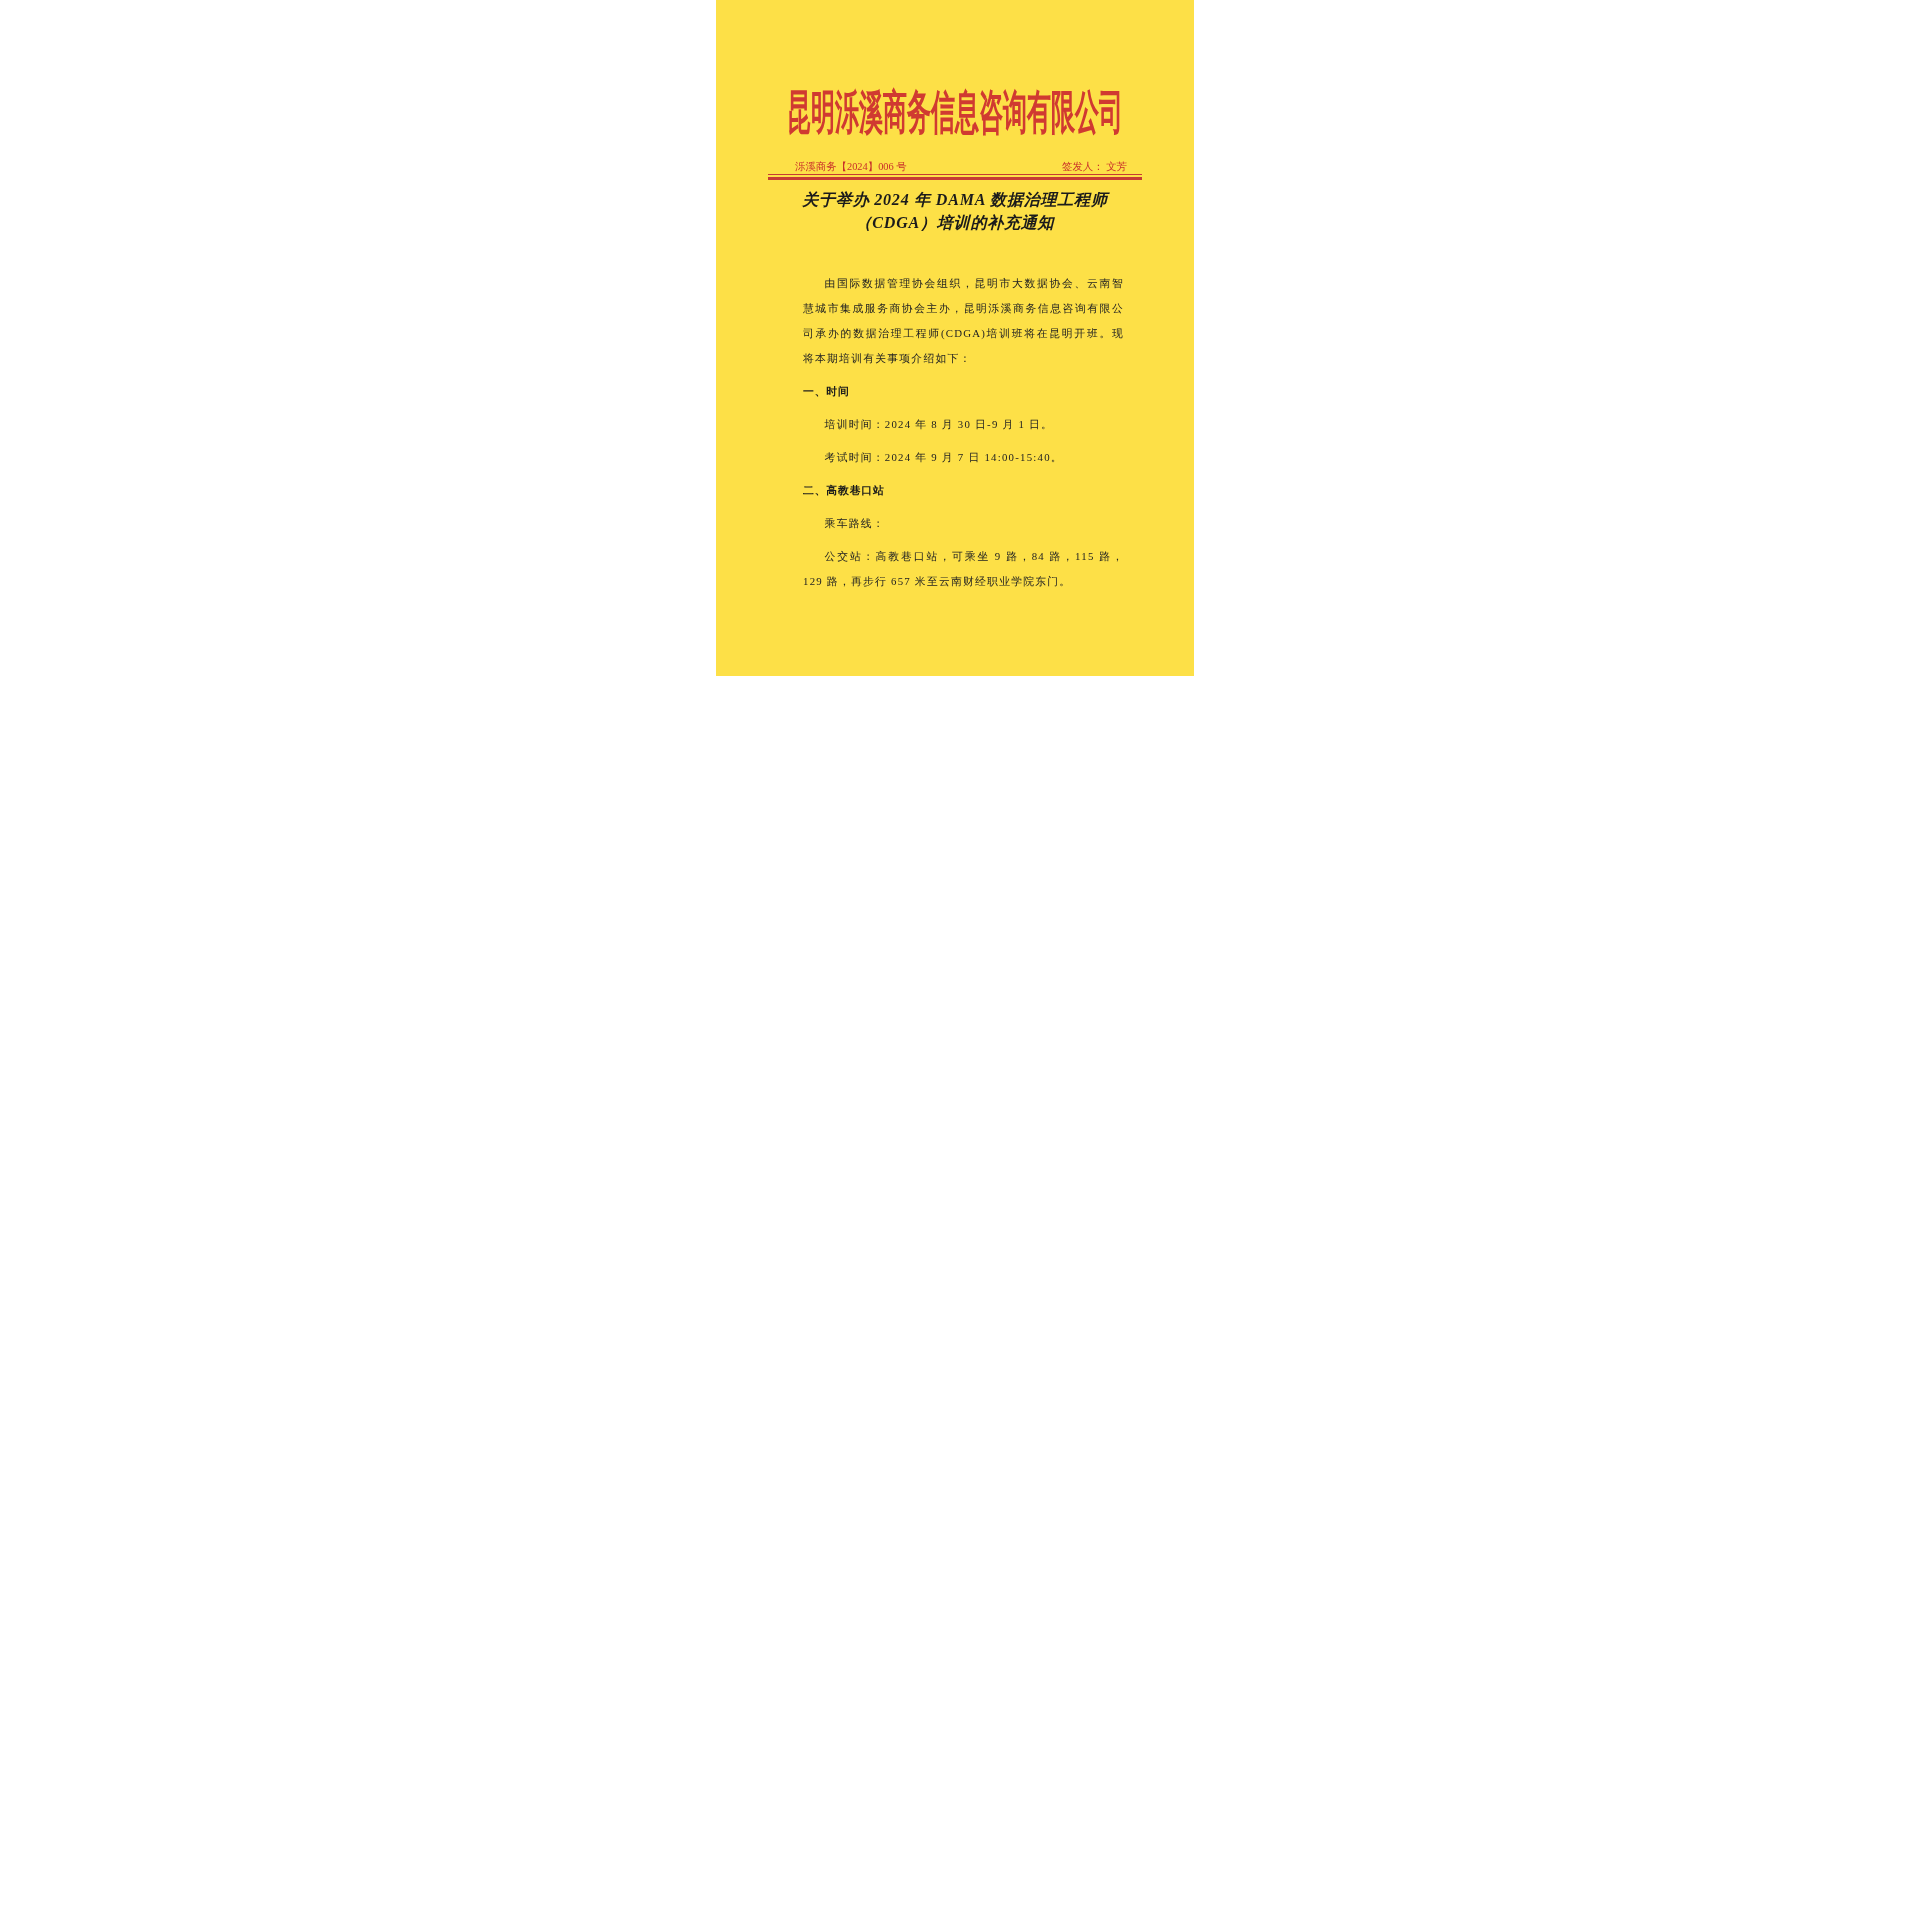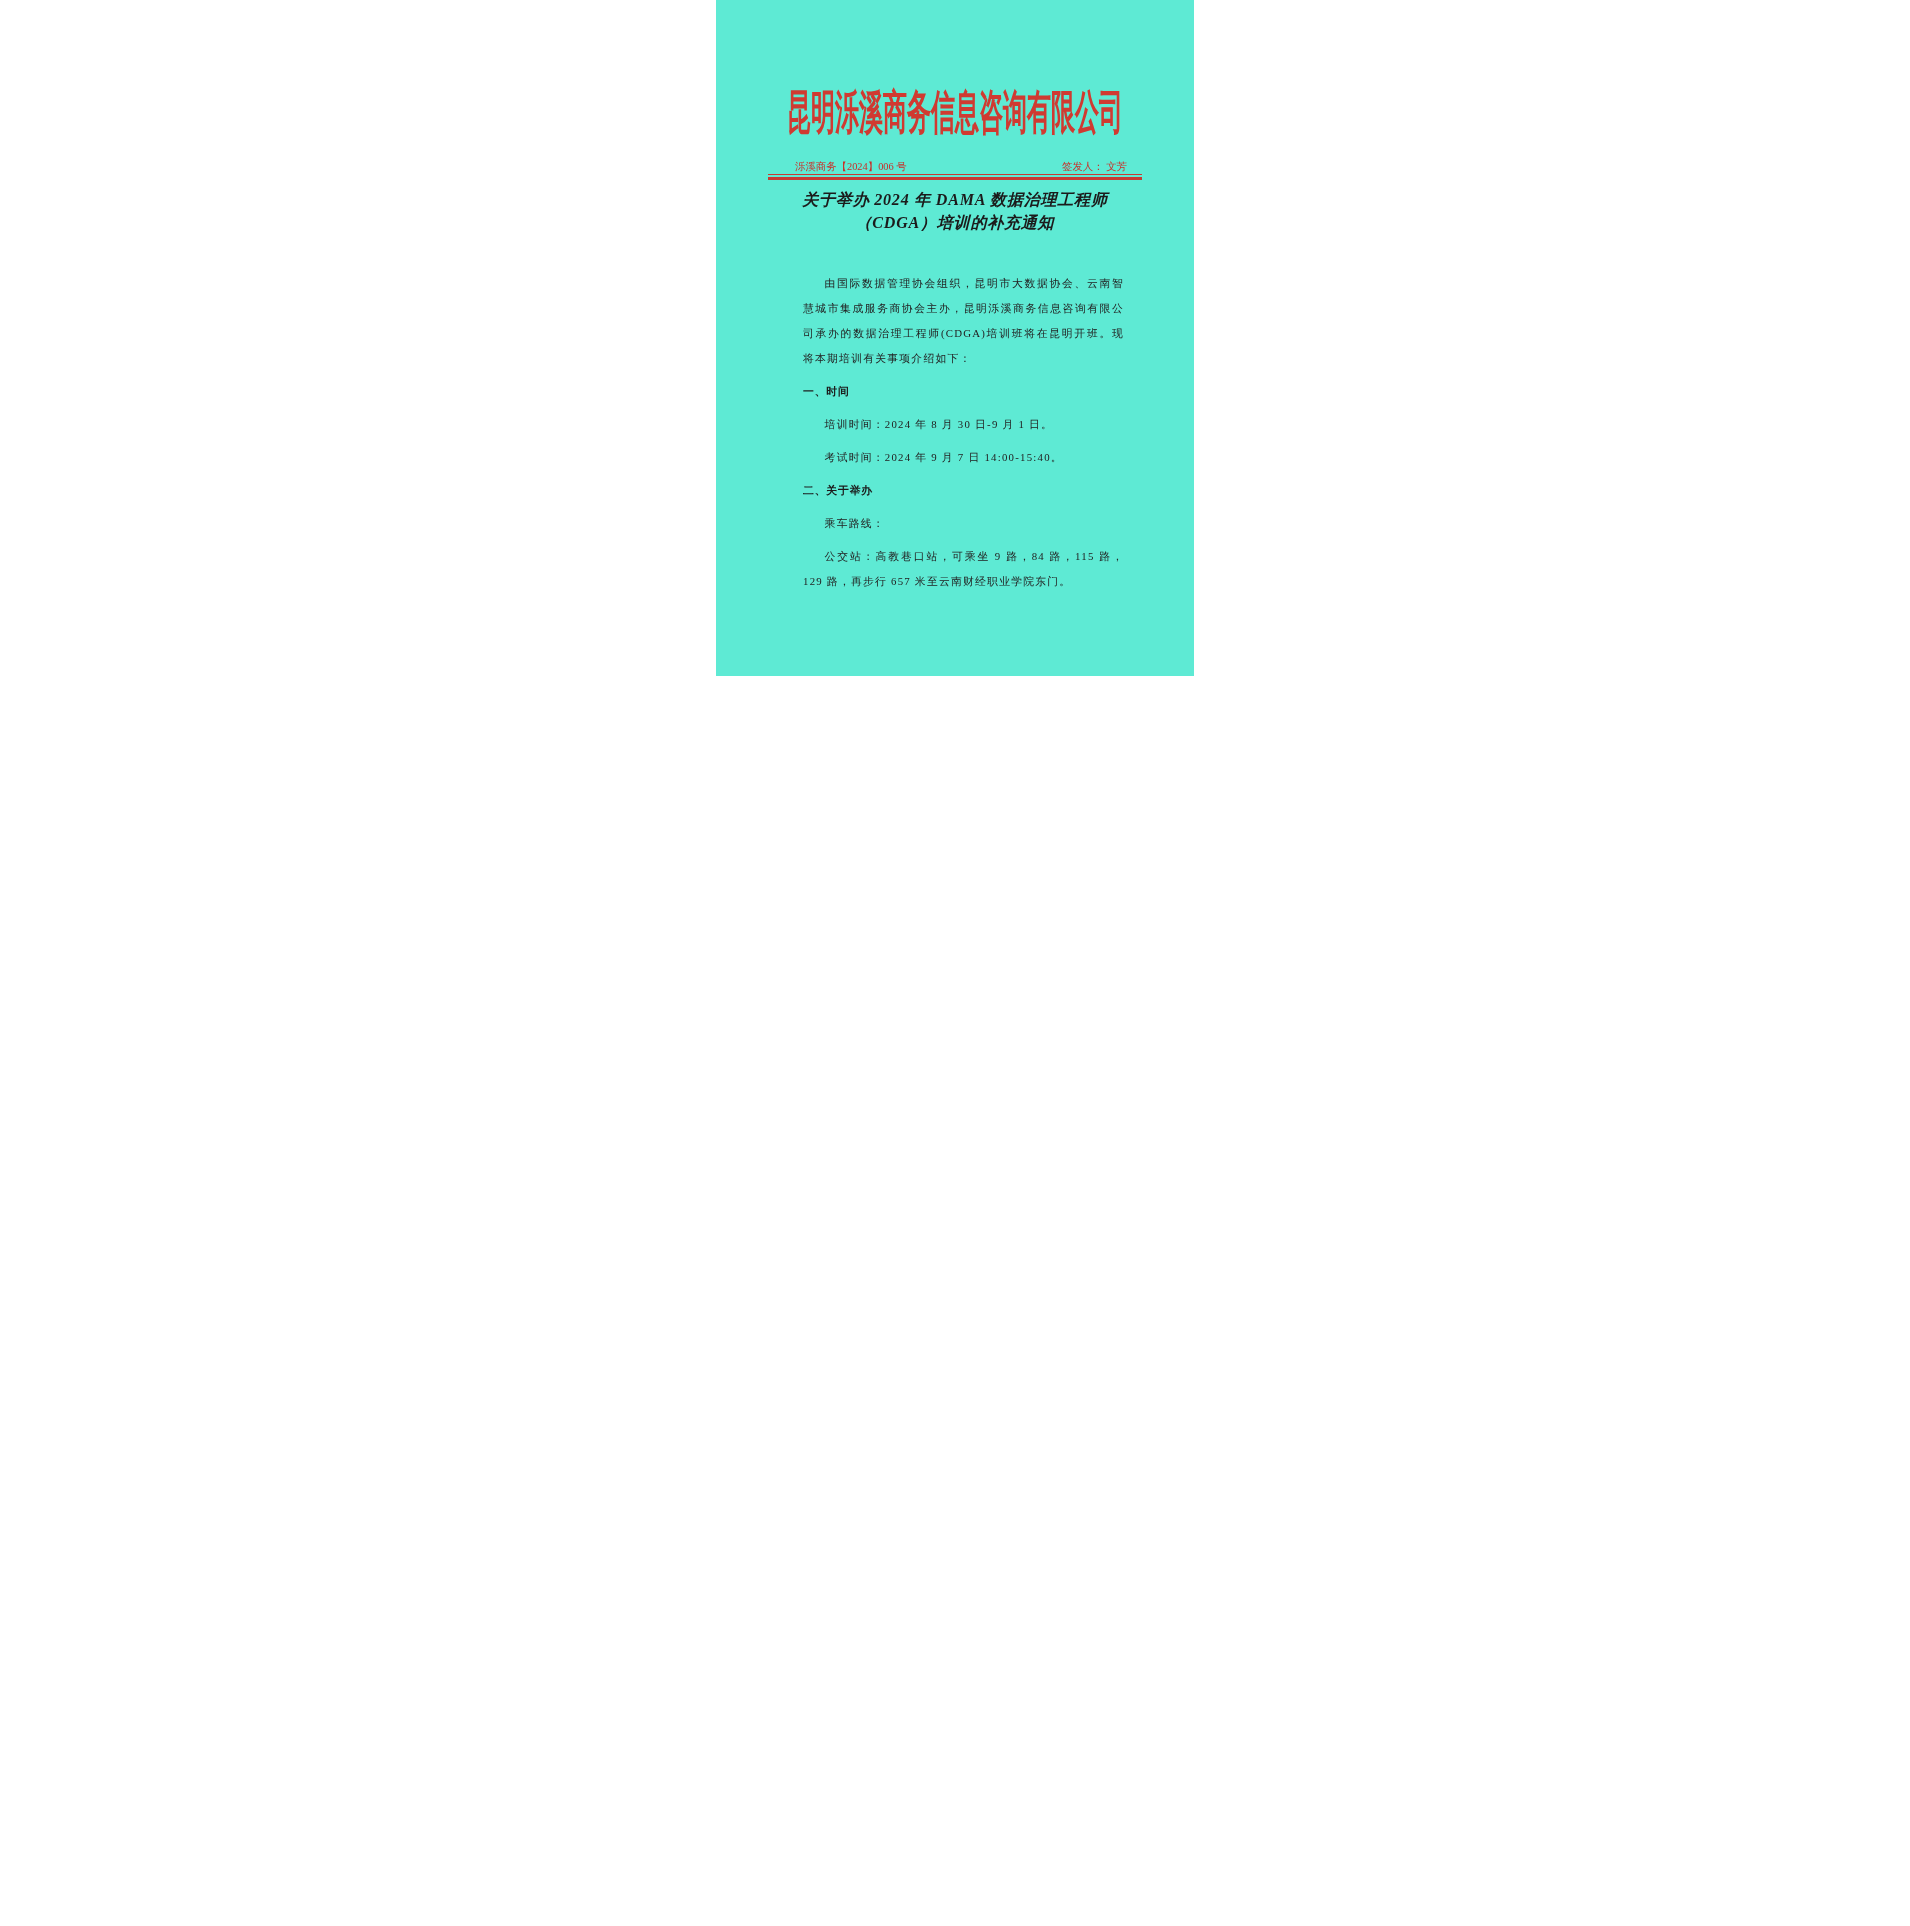--- a/index.html
+++ b/index.html
@@ -12,21 +12,21 @@
   html,body{background:#ffffff;}
   body{
     font-family:"Liberation Serif","DejaVu Serif",serif;
     color:var(--ink);
   }
   .page{
     position:relative;
     width:478px;
     height:676px;
     margin:0 auto;
-    background:#5eead4;
+    background:#fde047;
     overflow:hidden;
   }
   
   .letterhead{
     position:absolute;
     top:89px;
     left:0;
     width:100%;
     text-align:center;
     font-size:24px;
@@ -121,19 +121,19 @@
     <div>（CDGA）培训的补充通知</div>
   </div>
 
   <div class="body-text">
     <p class="indent">由国际数据管理协会组织，昆明市大数据协会、云南智慧城市集成服务商协会主办，昆明泺溪商务信息咨询有限公司承办的数据治理工程师(CDGA)培训班将在昆明开班。现将本期培训有关事项介绍如下：</p>
 
     <p class="sec-heading">一、时间</p>
     <p class="indent">培训时间：2024 年 8 月 30 日-9 月 1 日。</p>
     <p class="indent">考试时间：2024 年 9 月 7 日 14:00-15:40。</p>
 
-    <p class="sec-heading">二、关于举办</p>
+    <p class="sec-heading">二、高教巷口站</p>
     <p class="indent">乘车路线：</p>
     <p class="indent">公交站：高教巷口站，可乘坐 9 路，84 路，115 路，129 路，再步行 657 米至云南财经职业学院东门。</p>
   </div>
 
 </div>
 
 
 </body></html>

